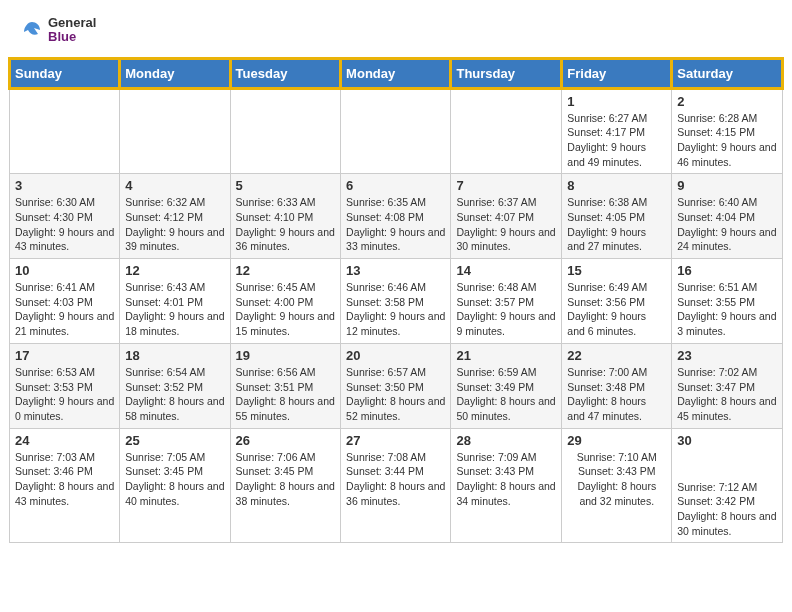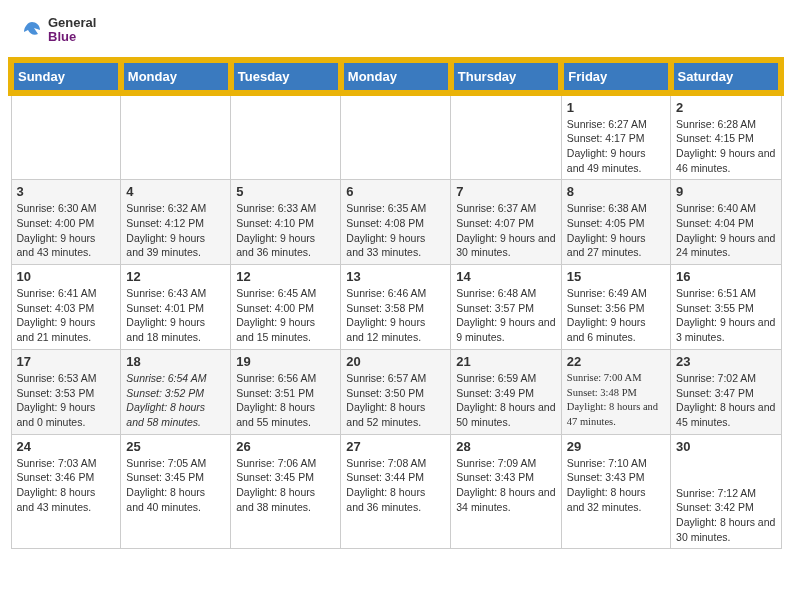--- a/index.html
+++ b/index.html
@@ -36,21 +36,21 @@
       border-collapse: collapse;
       width: calc(100% - 16px);
     }
     .calendar th {
       background: #3a7abf;
       color: #fff;
       font-size: 13px;
       font-weight: bold;
       padding: 6px 4px;
       text-align: left;
-      border: 6px solid #eab308;
+      border: 3px solid #eab308;
     }
     .calendar td {
       vertical-align: top;
       border: 1px solid #ccc;
       padding: 4px 5px;
       width: 113px;
       min-height: 80px;
       font-size: 10.5px;
       color: #333;
       background: #fff;
@@ -123,21 +123,21 @@
           <span class="day-num">2</span>
           <div class="day-info" style="white-space: pre-line;">Sunrise: 6:28 AM
 Sunset: 4:15 PM
 Daylight: 9 hours and 46 minutes.</div>
         </td>
       </tr>
       <tr>
         <td>
           <span class="day-num">3</span>
           <div class="day-info" style="white-space: pre-line;">Sunrise: 6:30 AM
-Sunset: 4:00 PM
+Sunset: 4:30 PM
 Daylight: 9 hours and 43 minutes.</div>
         </td>
         <td>
           <span class="day-num">4</span>
           <div class="day-info" style="white-space: pre-line;">Sunrise: 6:32 AM
 Sunset: 4:12 PM
 Daylight: 9 hours and 39 minutes.</div>
         </td>
         <td>
           <span class="day-num">5</span>
@@ -216,21 +216,21 @@
       </tr>
       <tr>
         <td>
           <span class="day-num">17</span>
           <div class="day-info" style="white-space: pre-line;">Sunrise: 6:53 AM
 Sunset: 3:53 PM
 Daylight: 9 hours and 0 minutes.</div>
         </td>
         <td>
           <span class="day-num">18</span>
-          <div class="day-info" style="white-space: pre-line; font-style: italic;">Sunrise: 6:54 AM
+          <div class="day-info" style="white-space: pre-line;">Sunrise: 6:54 AM
 Sunset: 3:52 PM
 Daylight: 8 hours and 58 minutes.</div>
         </td>
         <td>
           <span class="day-num">19</span>
           <div class="day-info" style="white-space: pre-line;">Sunrise: 6:56 AM
 Sunset: 3:51 PM
 Daylight: 8 hours and 55 minutes.</div>
         </td>
         <td>
@@ -240,21 +240,21 @@
 Daylight: 8 hours and 52 minutes.</div>
         </td>
         <td>
           <span class="day-num">21</span>
           <div class="day-info" style="white-space: pre-line;">Sunrise: 6:59 AM
 Sunset: 3:49 PM
 Daylight: 8 hours and 50 minutes.</div>
         </td>
         <td>
           <span class="day-num">22</span>
-          <div class="day-info" style="white-space: pre-line; font-family: Liberation Serif, serif;">Sunrise: 7:00 AM
+          <div class="day-info" style="white-space: pre-line;">Sunrise: 7:00 AM
 Sunset: 3:48 PM
 Daylight: 8 hours and 47 minutes.</div>
         </td>
         <td>
           <span class="day-num">23</span>
           <div class="day-info" style="white-space: pre-line;">Sunrise: 7:02 AM
 Sunset: 3:47 PM
 Daylight: 8 hours and 45 minutes.</div>
         </td>
       </tr>
@@ -284,21 +284,21 @@
 Daylight: 8 hours and 36 minutes.</div>
         </td>
         <td>
           <span class="day-num">28</span>
           <div class="day-info" style="white-space: pre-line;">Sunrise: 7:09 AM
 Sunset: 3:43 PM
 Daylight: 8 hours and 34 minutes.</div>
         </td>
         <td>
           <span class="day-num">29</span>
-          <div class="day-info" style="white-space: pre-line;">Sunrise: 7:10 AM
+          <div class="day-info" style="white-space: pre-line; text-align: center;">Sunrise: 7:10 AM
 Sunset: 3:43 PM
 Daylight: 8 hours and 32 minutes.</div>
         </td>
         <td>
           <span class="day-num">30</span>
           <div class="day-info" style="white-space: pre-line; margin-top: 32px;">Sunrise: 7:12 AM
 Sunset: 3:42 PM
 Daylight: 8 hours and 30 minutes.</div>
         </td>
       </tr>

